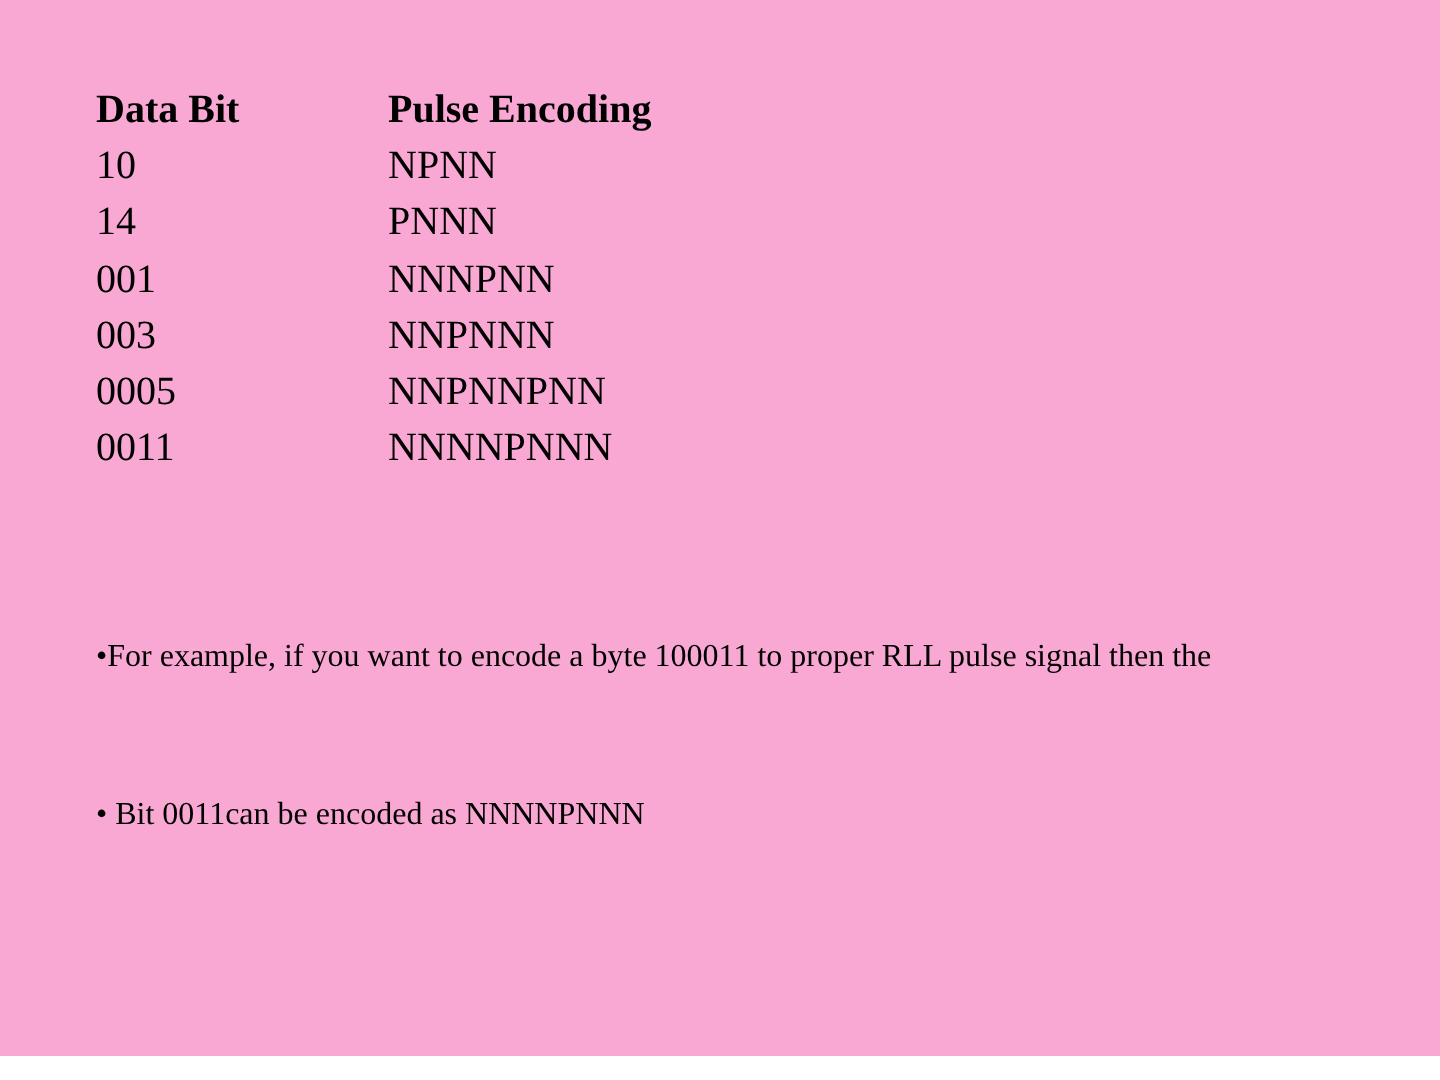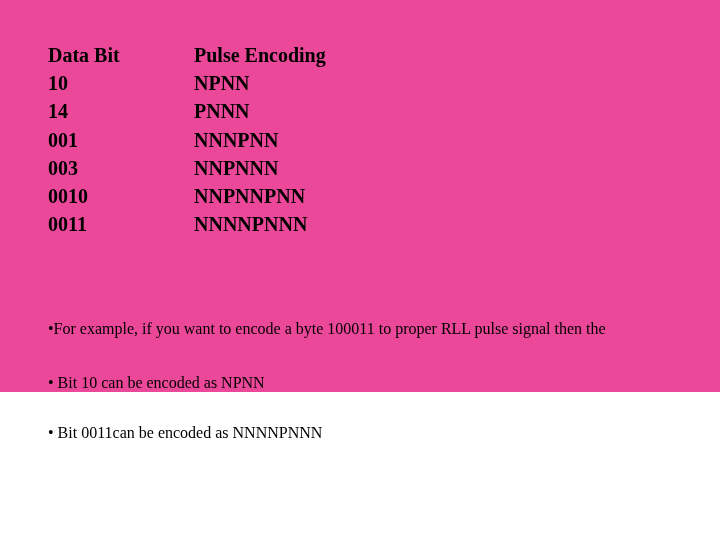--- a/index.html
+++ b/index.html
@@ -14,42 +14,42 @@
     color: #000000;
     font-family: "Liberation Serif", "DejaVu Serif", serif;
     overflow: hidden;
     position: relative;
   }
   .slide {
     position: absolute;
     left: 0;
     top: 0;
     width: 720px;
-    height: 392px;
-    background: #ec4899;
+    height: 528px;
+    background: #f9a8d4;
   }
 
   
   .encoding-table {
     position: absolute;
     left: 48px;
     top: 41px;
     border-collapse: collapse;
     border-spacing: 0;
   }
   .encoding-table th,
   .encoding-table td {
     padding: 0;
     margin: 0;
     text-align: left;
     vertical-align: baseline;
     font-size: 20px;
     line-height: 28.2px;
     white-space: pre;
-    font-weight: bold;
+    font-weight: normal;
   }
   .encoding-table th {
     font-weight: bold;
   }
   .col-bit {
     width: 146px;
     padding-right: 0;
   }
   .col-pulse {
     width: auto;
@@ -105,37 +105,36 @@
       </tr>
       <tr>
         <td class="col-bit">001</td>
         <td class="col-pulse">NNNPNN</td>
       </tr>
       <tr>
         <td class="col-bit">003</td>
         <td class="col-pulse">NNPNNN</td>
       </tr>
       <tr>
-        <td class="col-bit">0010</td>
+        <td class="col-bit">0005</td>
         <td class="col-pulse">NNPNNPNN</td>
       </tr>
       <tr>
         <td class="col-bit">0011</td>
         <td class="col-pulse">NNNNPNNN</td>
       </tr>
     </tbody>
   </table>
 
   <div class="bullets">
 
     <p class="bullet bullet-tight"><span class="bullet-mark">•</span><span>For example, if you want to encode a byte 100011 to proper RLL pulse signal then the</span></p>
 
     <div class="bullet-spacer-1"></div>
 
-    <p class="bullet"><span class="bullet-mark">• </span><span>Bit 10 can be encoded as NPNN</span></p>
 
     <div class="bullet-spacer-2"></div>
 
     <p class="bullet"><span class="bullet-mark">• </span><span>Bit 0011can be encoded as NNNNPNNN</span></p>
 
   </div>
 
 </div>
 
 </body></html>

